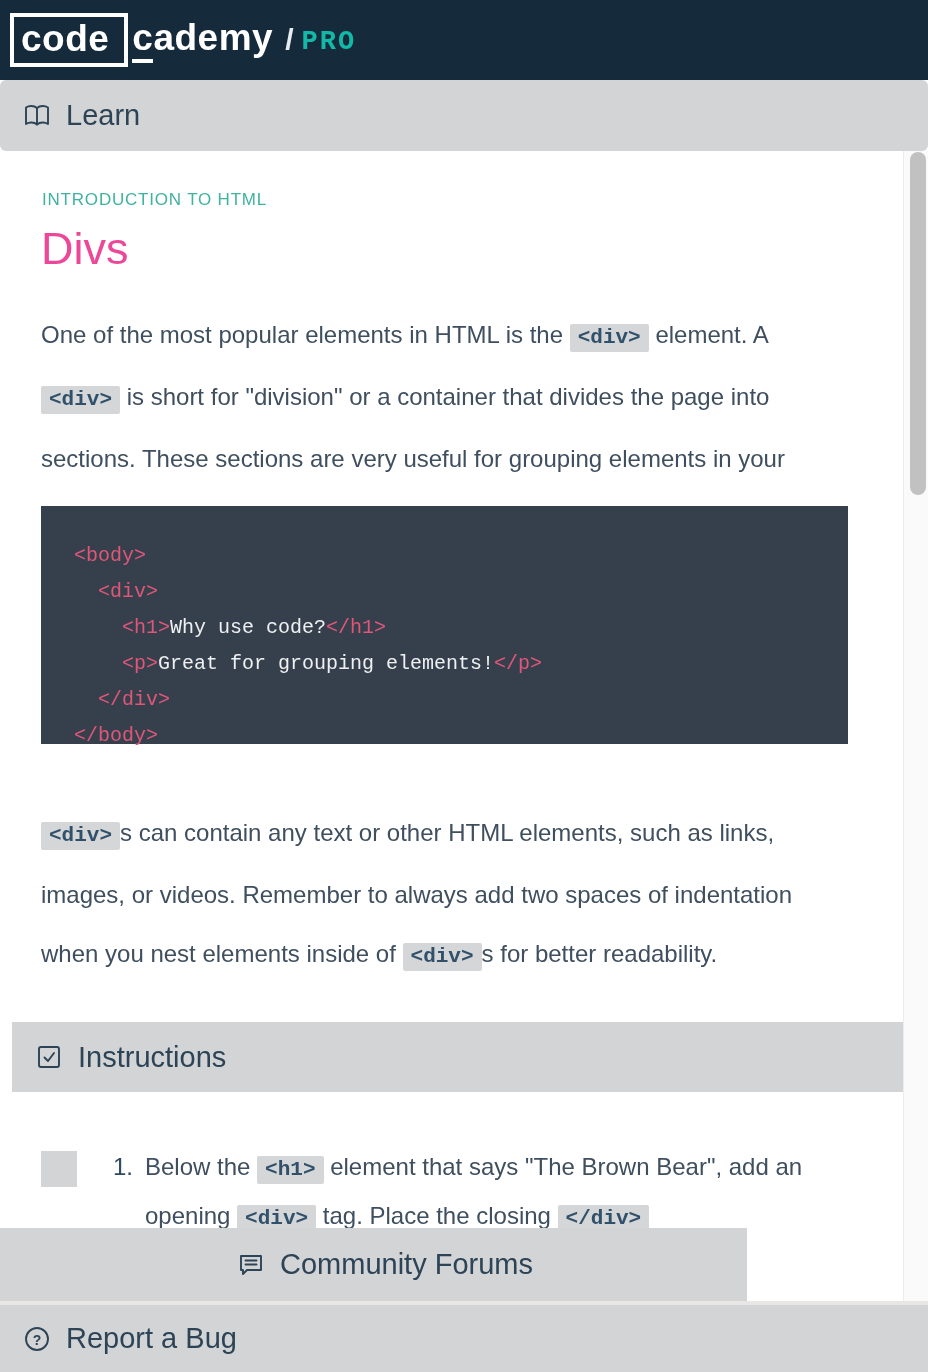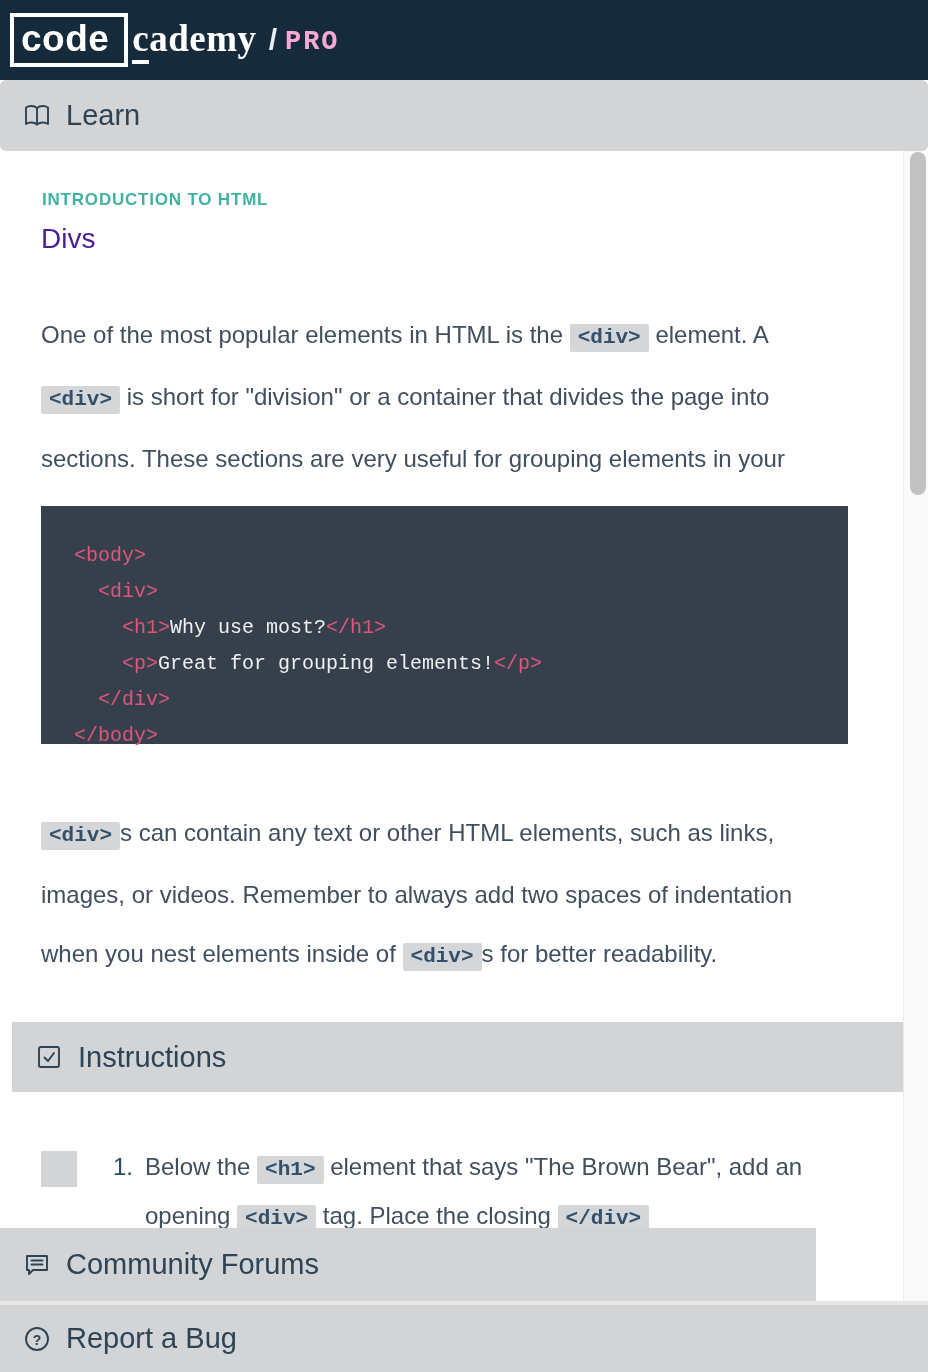--- a/index.html
+++ b/index.html
@@ -6,41 +6,41 @@
   html,body { width:928px; height:1372px; overflow:hidden; background:#fff;
     font-family:"Liberation Sans", sans-serif; }
   .stage { position:relative; width:928px; height:1372px; overflow:hidden; background:#fff; }
 
   
   .app-header { position:absolute; left:0; top:0; width:928px; height:80px;
     background:#152a3a; display:flex; align-items:center; padding-left:10px; }
   .logo { display:flex; align-items:center; color:#fff; cursor:pointer; }
   .logo-box { display:inline-block; border:4px solid #fff; padding:1px 15px 3px 7px;
     font-size:37px; font-weight:bold; letter-spacing:0.5px; }
-  .logo-rest { font-size:37px; font-weight:bold; letter-spacing:0.5px; margin-left:4px;font-family:Liberation Serif, serif; }
+  .logo-rest { font-size:37px; font-weight:bold; letter-spacing:0.5px; margin-left:4px; }
   .logo-c-underline { display:inline-block; border-bottom:4px solid #fff; padding-bottom:0px; }
   .logo-sep { font-size:30px; font-weight:bold; color:#e8edf0; margin:0 8px 0 12px; }
   .logo-pro { font-family:"Liberation Mono", monospace; font-size:27px; font-weight:bold;
-    color:#f9a8d4; letter-spacing:2px; padding-top:3px; }
+    color:#14b8a6; letter-spacing:2px; padding-top:3px; }
 
   
   .section-bar { display:flex; align-items:center; background:#d2d4d5; cursor:pointer; }
   .section-bar .bar-icon { margin-left:22px; width:30px; height:30px; flex:0 0 auto; }
   .section-bar .bar-label { margin-left:14px; font-size:29px; color:#2d4356; }
 
   .learn-bar { position:absolute; left:0; top:80px; width:928px; height:71px;border-radius:6px; }
 
   
   .lesson-panel { position:absolute; left:0; top:151px; width:903px; height:1221px;
     background:#fff; overflow:hidden; }
 
-  .eyebrow { position:absolute; left:42px; top:39px; font-size:17px; font-weight:bold;
+  .eyebrow { position:absolute; left:42px; top:39px; font-size:17px; font-weight:normal;
     letter-spacing:0.8px; color:#3fb3a0; }
-  .lesson-title { position:absolute; left:41px; top:72px; font-size:28px; font-weight:normal;
-    color:#4c1d95; }
+  .lesson-title { position:absolute; left:41px; top:72px; font-size:45px; font-weight:normal;
+    color:#ec4899; }
 
   .para { position:absolute; left:41px; width:812px; font-size:24px; line-height:59px;
     color:#3f4f5f; }
   .para-1 { top:154px; }
   .para-2 { top:652px; }
 
   .inline-code { font-family:"Liberation Mono", monospace; font-weight:bold; font-size:21px;
     background:#d5d6d7; color:#30506b; padding:2px 8px 3px 8px; border-radius:2px;
     white-space:nowrap; }
 
@@ -61,21 +61,21 @@
     flex:0 0 auto; }
   .item-text { margin-left:12px; width:700px; font-size:24px; line-height:46px; color:#3f4f5f; }
 
   
   .scroll-track { position:absolute; right:0; top:151px; width:25px; height:1221px;
     background:#fafafa; border-left:1px solid #ececec; z-index:2; }
   .scroll-thumb { position:absolute; left:6px; top:1px; width:16px; height:343px;
     background:#c1c1c1; border-radius:8px; cursor:grab; }
 
   
-  .forums-bar { position:absolute; left:0; top:1228px; width:816px; height:73px; z-index:5; }
+  .forums-bar { position:absolute; left:0; top:1228px; width:747px; height:73px; z-index:5;justify-content:center; }
   .bars-divider { position:absolute; left:0; top:1301px; width:928px; height:4px;
     background:#e9e7e5; z-index:5; }
   .bug-bar { position:absolute; left:0; top:1305px; width:928px; height:67px; z-index:5; }
 
   svg .st { stroke:#2d4356; stroke-width:1.9; fill:none; stroke-linecap:round;
     stroke-linejoin:round; }
 </style>
 </head>
 <body>
 
@@ -100,21 +100,21 @@
 
   <div class="lesson-panel">
     <div class="eyebrow">INTRODUCTION TO HTML</div>
     <h1 class="lesson-title">Divs</h1>
 
     <p class="para para-1"><span>One of the most popular elements in HTML is the </span><span class="inline-code">&lt;div&gt;</span><span> element. A </span><span class="inline-code">&lt;div&gt;</span><span> is short for "division" or a container that divides the page into sections. These sections are very useful for grouping elements in your HTML together.</span></p>
 
     <div class="code-block">
         <div class="code-line"><span class="tag">&lt;body&gt;</span></div>
         <div class="code-line"><span class="plain">  </span><span class="tag">&lt;div&gt;</span></div>
-        <div class="code-line"><span class="plain">    </span><span class="tag">&lt;h1&gt;</span><span class="plain">Why use most?</span><span class="tag">&lt;/h1&gt;</span></div>
+        <div class="code-line"><span class="plain">    </span><span class="tag">&lt;h1&gt;</span><span class="plain">Why use code?</span><span class="tag">&lt;/h1&gt;</span></div>
         <div class="code-line"><span class="plain">    </span><span class="tag">&lt;p&gt;</span><span class="plain">Great for grouping elements!</span><span class="tag">&lt;/p&gt;</span></div>
         <div class="code-line"><span class="plain">  </span><span class="tag">&lt;/div&gt;</span></div>
         <div class="code-line"><span class="tag">&lt;/body&gt;</span></div>
       </div>
 
     <p class="para para-2"><span class="inline-code">&lt;div&gt;</span><span>s can contain any text or other HTML elements, such as links, images, or videos. Remember to always add two spaces of indentation when you nest elements inside of </span><span class="inline-code">&lt;div&gt;</span><span>s for better readability.</span></p>
 
     <div class="section-bar instructions-bar">
       <svg class="bar-icon" viewBox="0 0 30 30">
         <rect class="st" x="5" y="5" width="20" height="20" rx="2"></rect>

